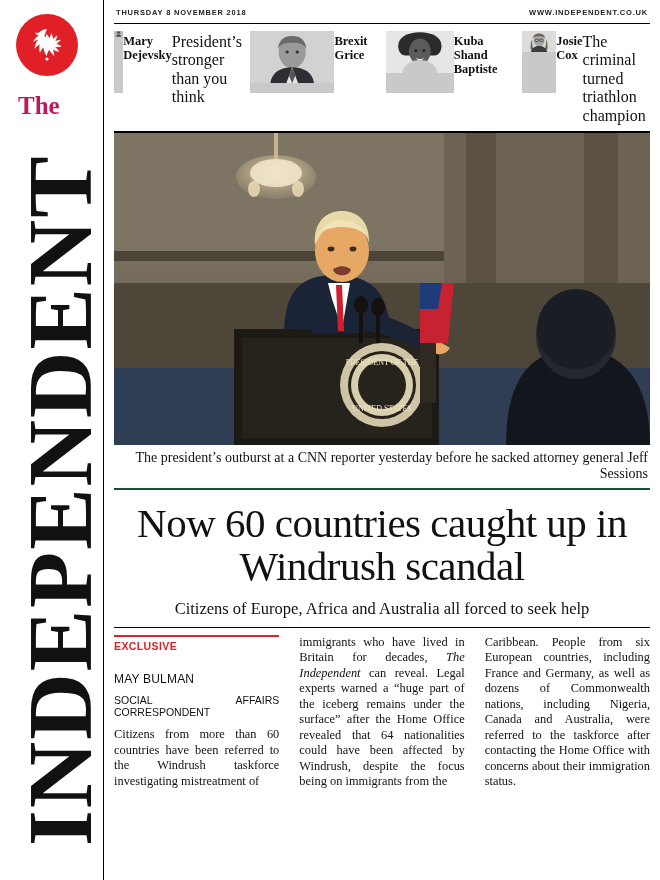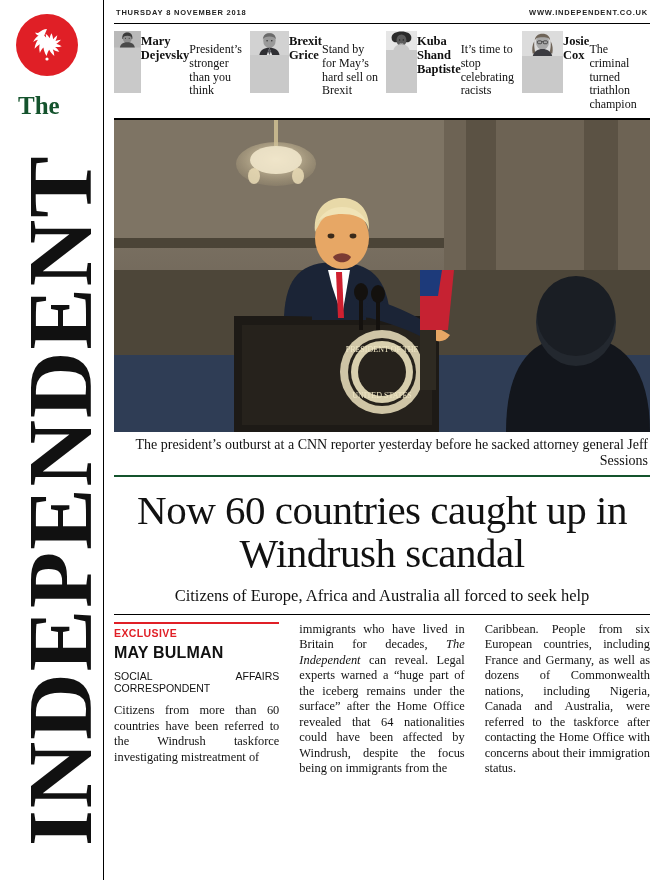--- a/index.html
+++ b/index.html
@@ -46,21 +46,21 @@
   }
   .logo-circle svg { display:block; }
   .the-word {
     position: absolute;
     left: 18px;
     top: 92px;
     font-family: "Liberation Serif", serif;
     font-size: 25px;
     font-weight: 700;
     letter-spacing: 0px;
-    color: #14532d;
+    color: #be185d;
   }
   .vertical-title {
     position: absolute;
     left: -310px;
     top: 430px;
     width: 740px;
     transform: rotate(-90deg);
     transform-origin: center center;
     text-align: left;
     font-family: "Liberation Serif", serif;
@@ -118,23 +118,23 @@
   .portrait .bg { position:absolute; inset:0; }
   .colname {
     font-family: "Liberation Serif", serif;
     font-weight: 700;
     font-size: 12.5px;
     margin-top: 4px;
     line-height: 1.1;
   }
   .colblurb {
     font-family: "Liberation Serif", serif;
-    font-size: 12px;
+    font-size: 16px;
     line-height: 1.15;
-    margin-top: 12px;
+    margin-top: 2px;
   }
 
   
   .lead-head {
     font-family: "Liberation Serif", serif;
     font-size: 28px;
     line-height: 1.12;
     text-align: center;
     font-weight: 400;
     padding: 9px 4px 9px 4px;
@@ -193,23 +193,23 @@
     font-family: "Liberation Sans", sans-serif;
     font-weight: 700;
     font-size: 10.5px;
     color: #e01f26;
     letter-spacing: 0.4px;
     border-top: 2px solid #e01f26;
     padding-top: 3px;
   }
   .byline {
     font-family: "Liberation Sans", sans-serif;
-    font-weight: 700;
-    font-size: 16px;
-    margin-top: 3px;
+    font-weight: 400;
+    font-size: 12px;
+    margin-top: 19px;
     letter-spacing: 0.2px;
   }
   .byline-role {
     font-family: "Liberation Sans", sans-serif;
     font-size: 10.5px;
     line-height: 1.15;
     margin-top: 7px;
   }
   .col p { margin: 0 0 6px 0; }
   .col-1 .body { margin-top: 9px; }
@@ -263,37 +263,35 @@
             <ellipse cx="50" cy="25" rx="16" ry="19" fill="#9a9a9a"></ellipse>
             <path d="M33 22c1-11 7-16 17-16s16 5 17 16c-2-6-8-8-17-8s-15 2-17 8z" fill="#6b6b6b"></path>
             <path d="M24 62c2-13 12-19 26-19s24 6 26 19z" fill="#2f2f33"></path>
             <path d="M50 43l-7 19h14z" fill="#e8e8e8"></path>
             <path d="M50 44l-4 8 4 10 4-10z" fill="#55565c"></path>
             <ellipse cx="44" cy="25" rx="2" ry="1.8" fill="#333"></ellipse>
             <ellipse cx="56" cy="25" rx="2" ry="1.8" fill="#333"></ellipse>
           </svg>
         </div>
         <div class="colname">Brexit Grice</div>
-        <div class="colblurb">Stand by for May’s hard sell on Brexit</div>
       </div>
 
       <div class="columnist">
         <div class="portrait">
           <svg class="bg" viewBox="0 0 100 62" preserveAspectRatio="xMidYMid slice" aria-hidden="true">
             <rect width="100" height="62" fill="#e6e6e6"></rect>
             <path d="M18 22c0-13 14-20 32-20s32 7 32 20c0 10-6 14-10 14H28c-4 0-10-4-10-14z" fill="#2b2b2b"></path>
             <ellipse cx="50" cy="30" rx="16" ry="19" fill="#5b5b5b"></ellipse>
             <path d="M24 62c3-13 13-19 26-19s23 6 26 19z" fill="#c9c9c9"></path>
             <ellipse cx="44" cy="29" rx="2.2" ry="2" fill="#1f1f1f"></ellipse>
             <ellipse cx="56" cy="29" rx="2.2" ry="2" fill="#1f1f1f"></ellipse>
             <path d="M44 39c3 3 9 3 12 0-1 5-11 5-12 0z" fill="#fafafa"></path>
           </svg>
         </div>
         <div class="colname">Kuba Shand Baptiste</div>
-        <div class="colblurb">It’s time to stop celebrating racists</div>
       </div>
 
       <div class="columnist">
         <div class="portrait">
           <svg class="bg" viewBox="0 0 100 62" preserveAspectRatio="xMidYMid slice" aria-hidden="true">
             <rect width="100" height="62" fill="#dcdcdc"></rect>
             <ellipse cx="50" cy="27" rx="16" ry="19" fill="#a8a8a8"></ellipse>
             <path d="M31 26c0-13 8-19 19-19s19 6 19 19c0-8-6-11-19-11s-19 3-19 11z" fill="#6f6458"></path>
             <path d="M30 25c-1 16 2 26 4 30h-8c-2-9-1-22 4-30zM70 25c1 16-2 26-4 30h8c2-9 1-22-4-30z" fill="#6f6458"></path>
             <path d="M26 62c3-12 12-18 24-18s21 6 24 18z" fill="#3b3b40"></path>

